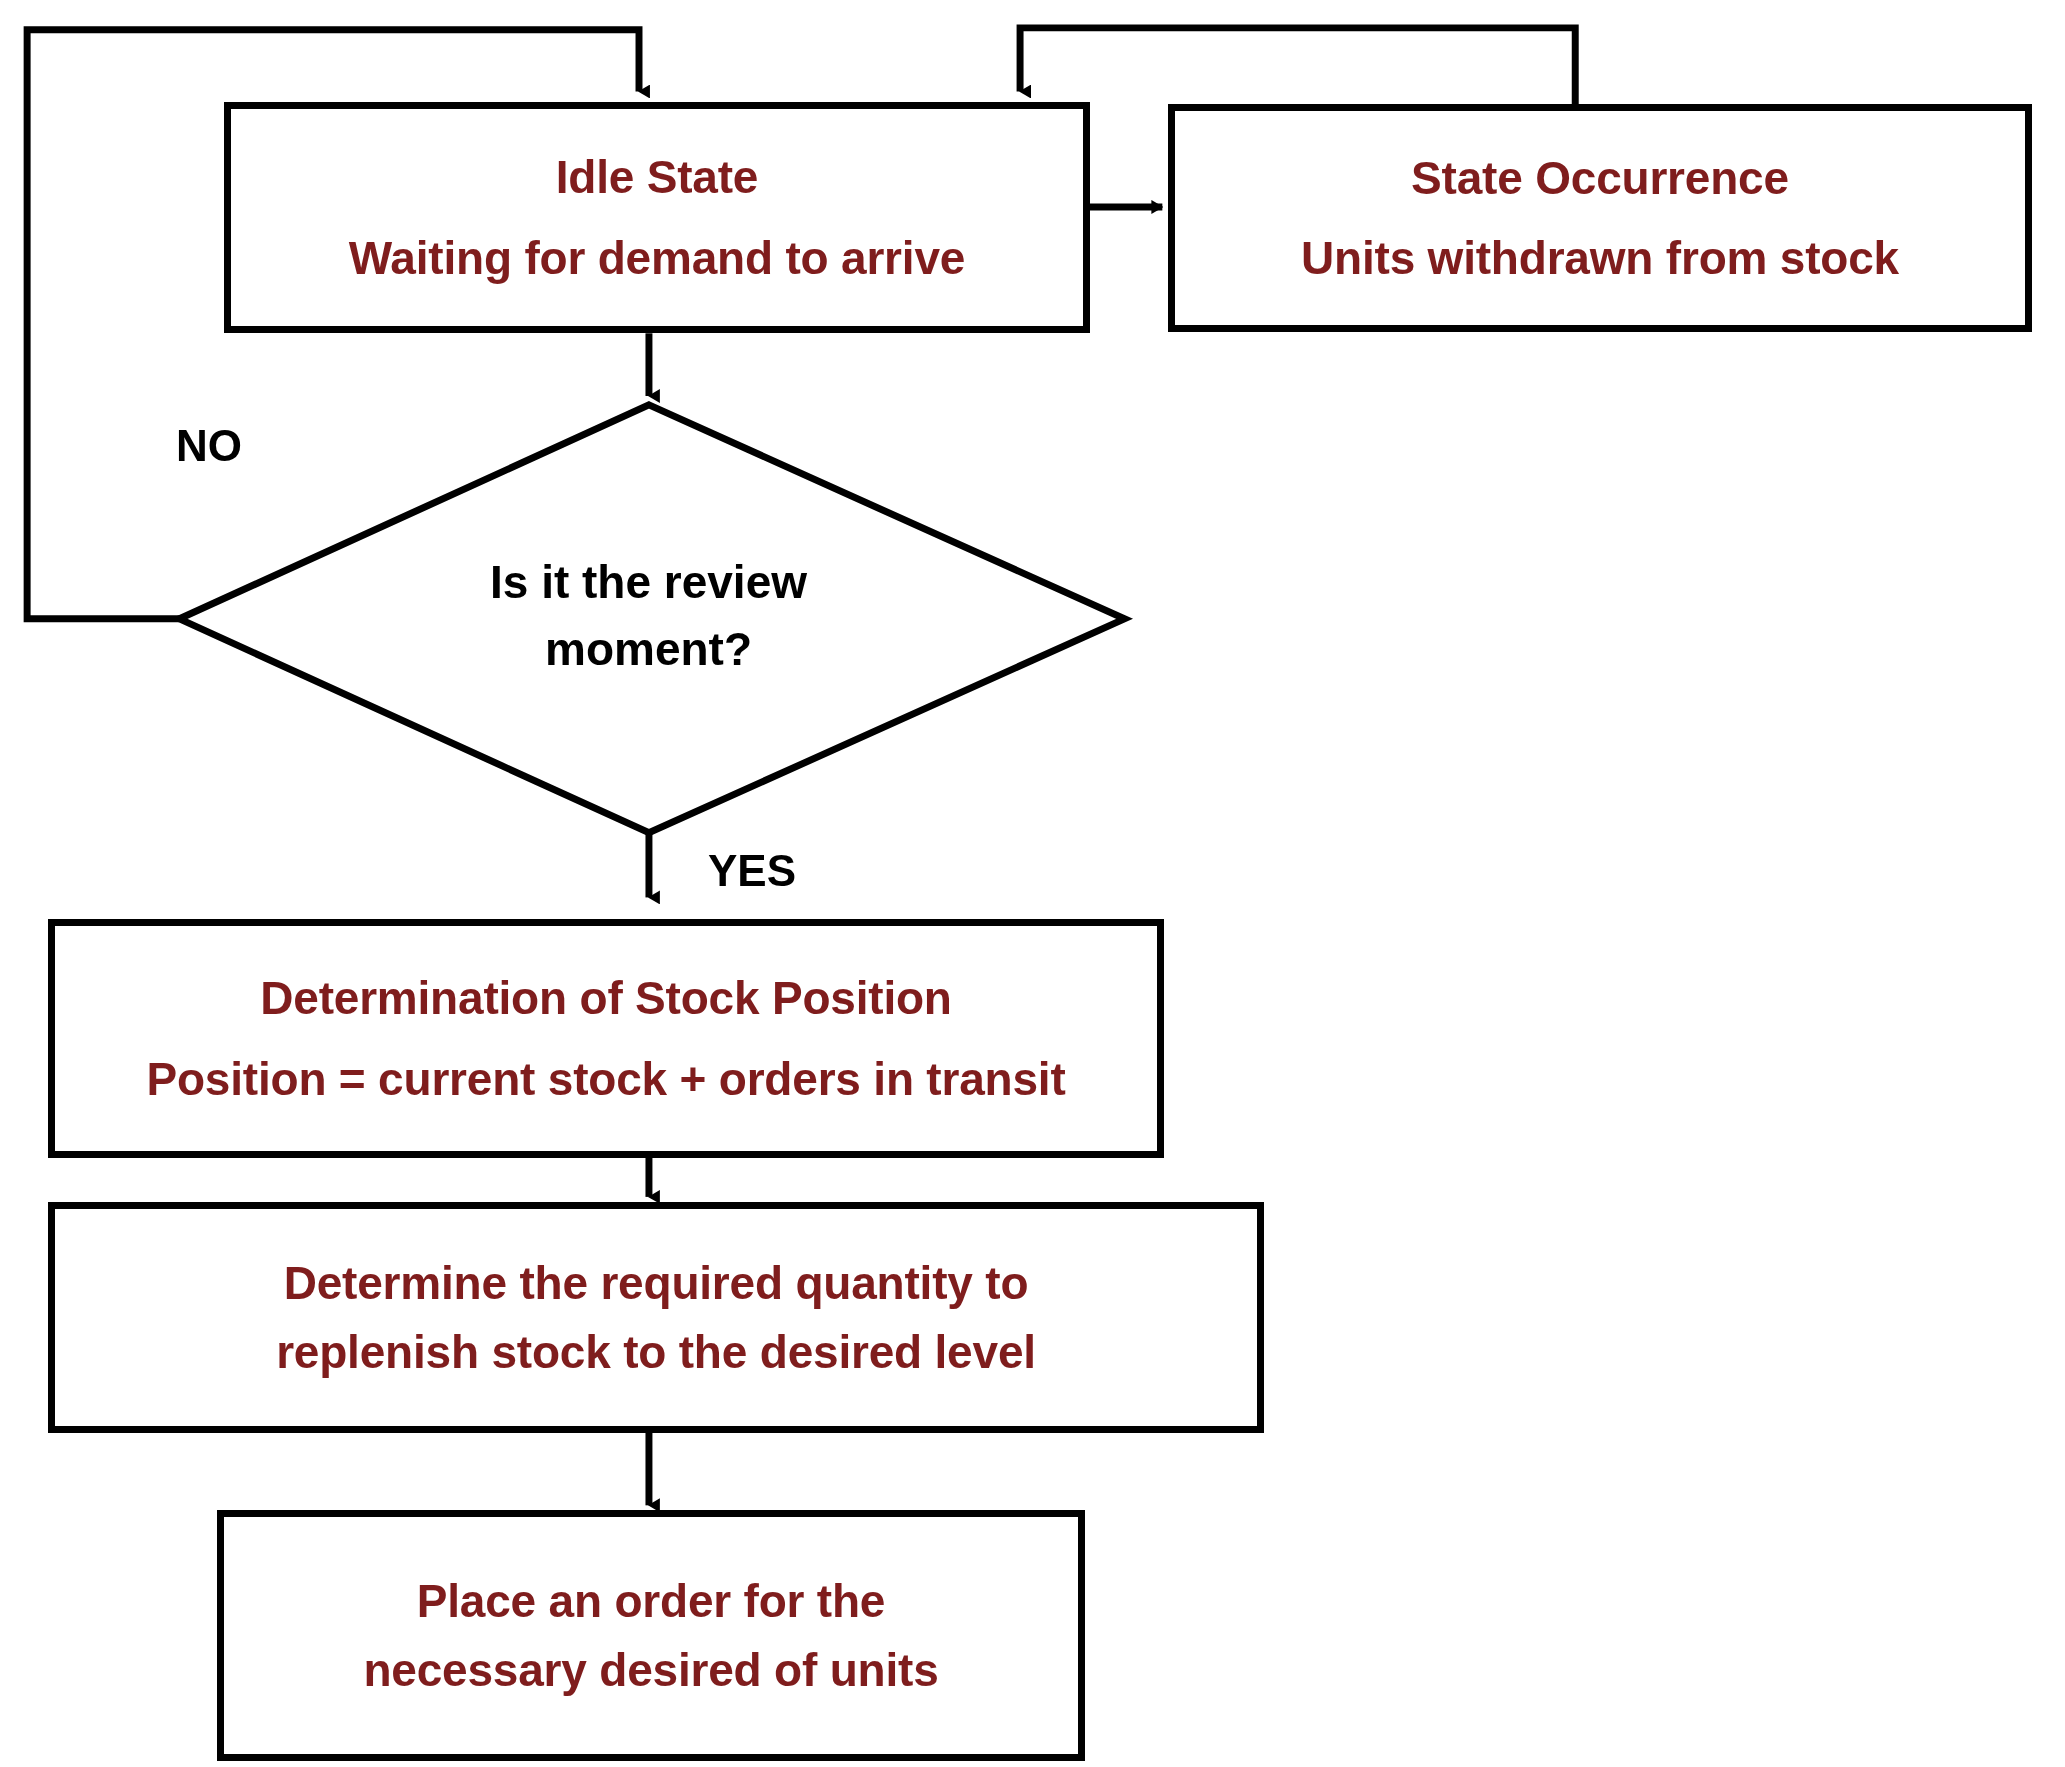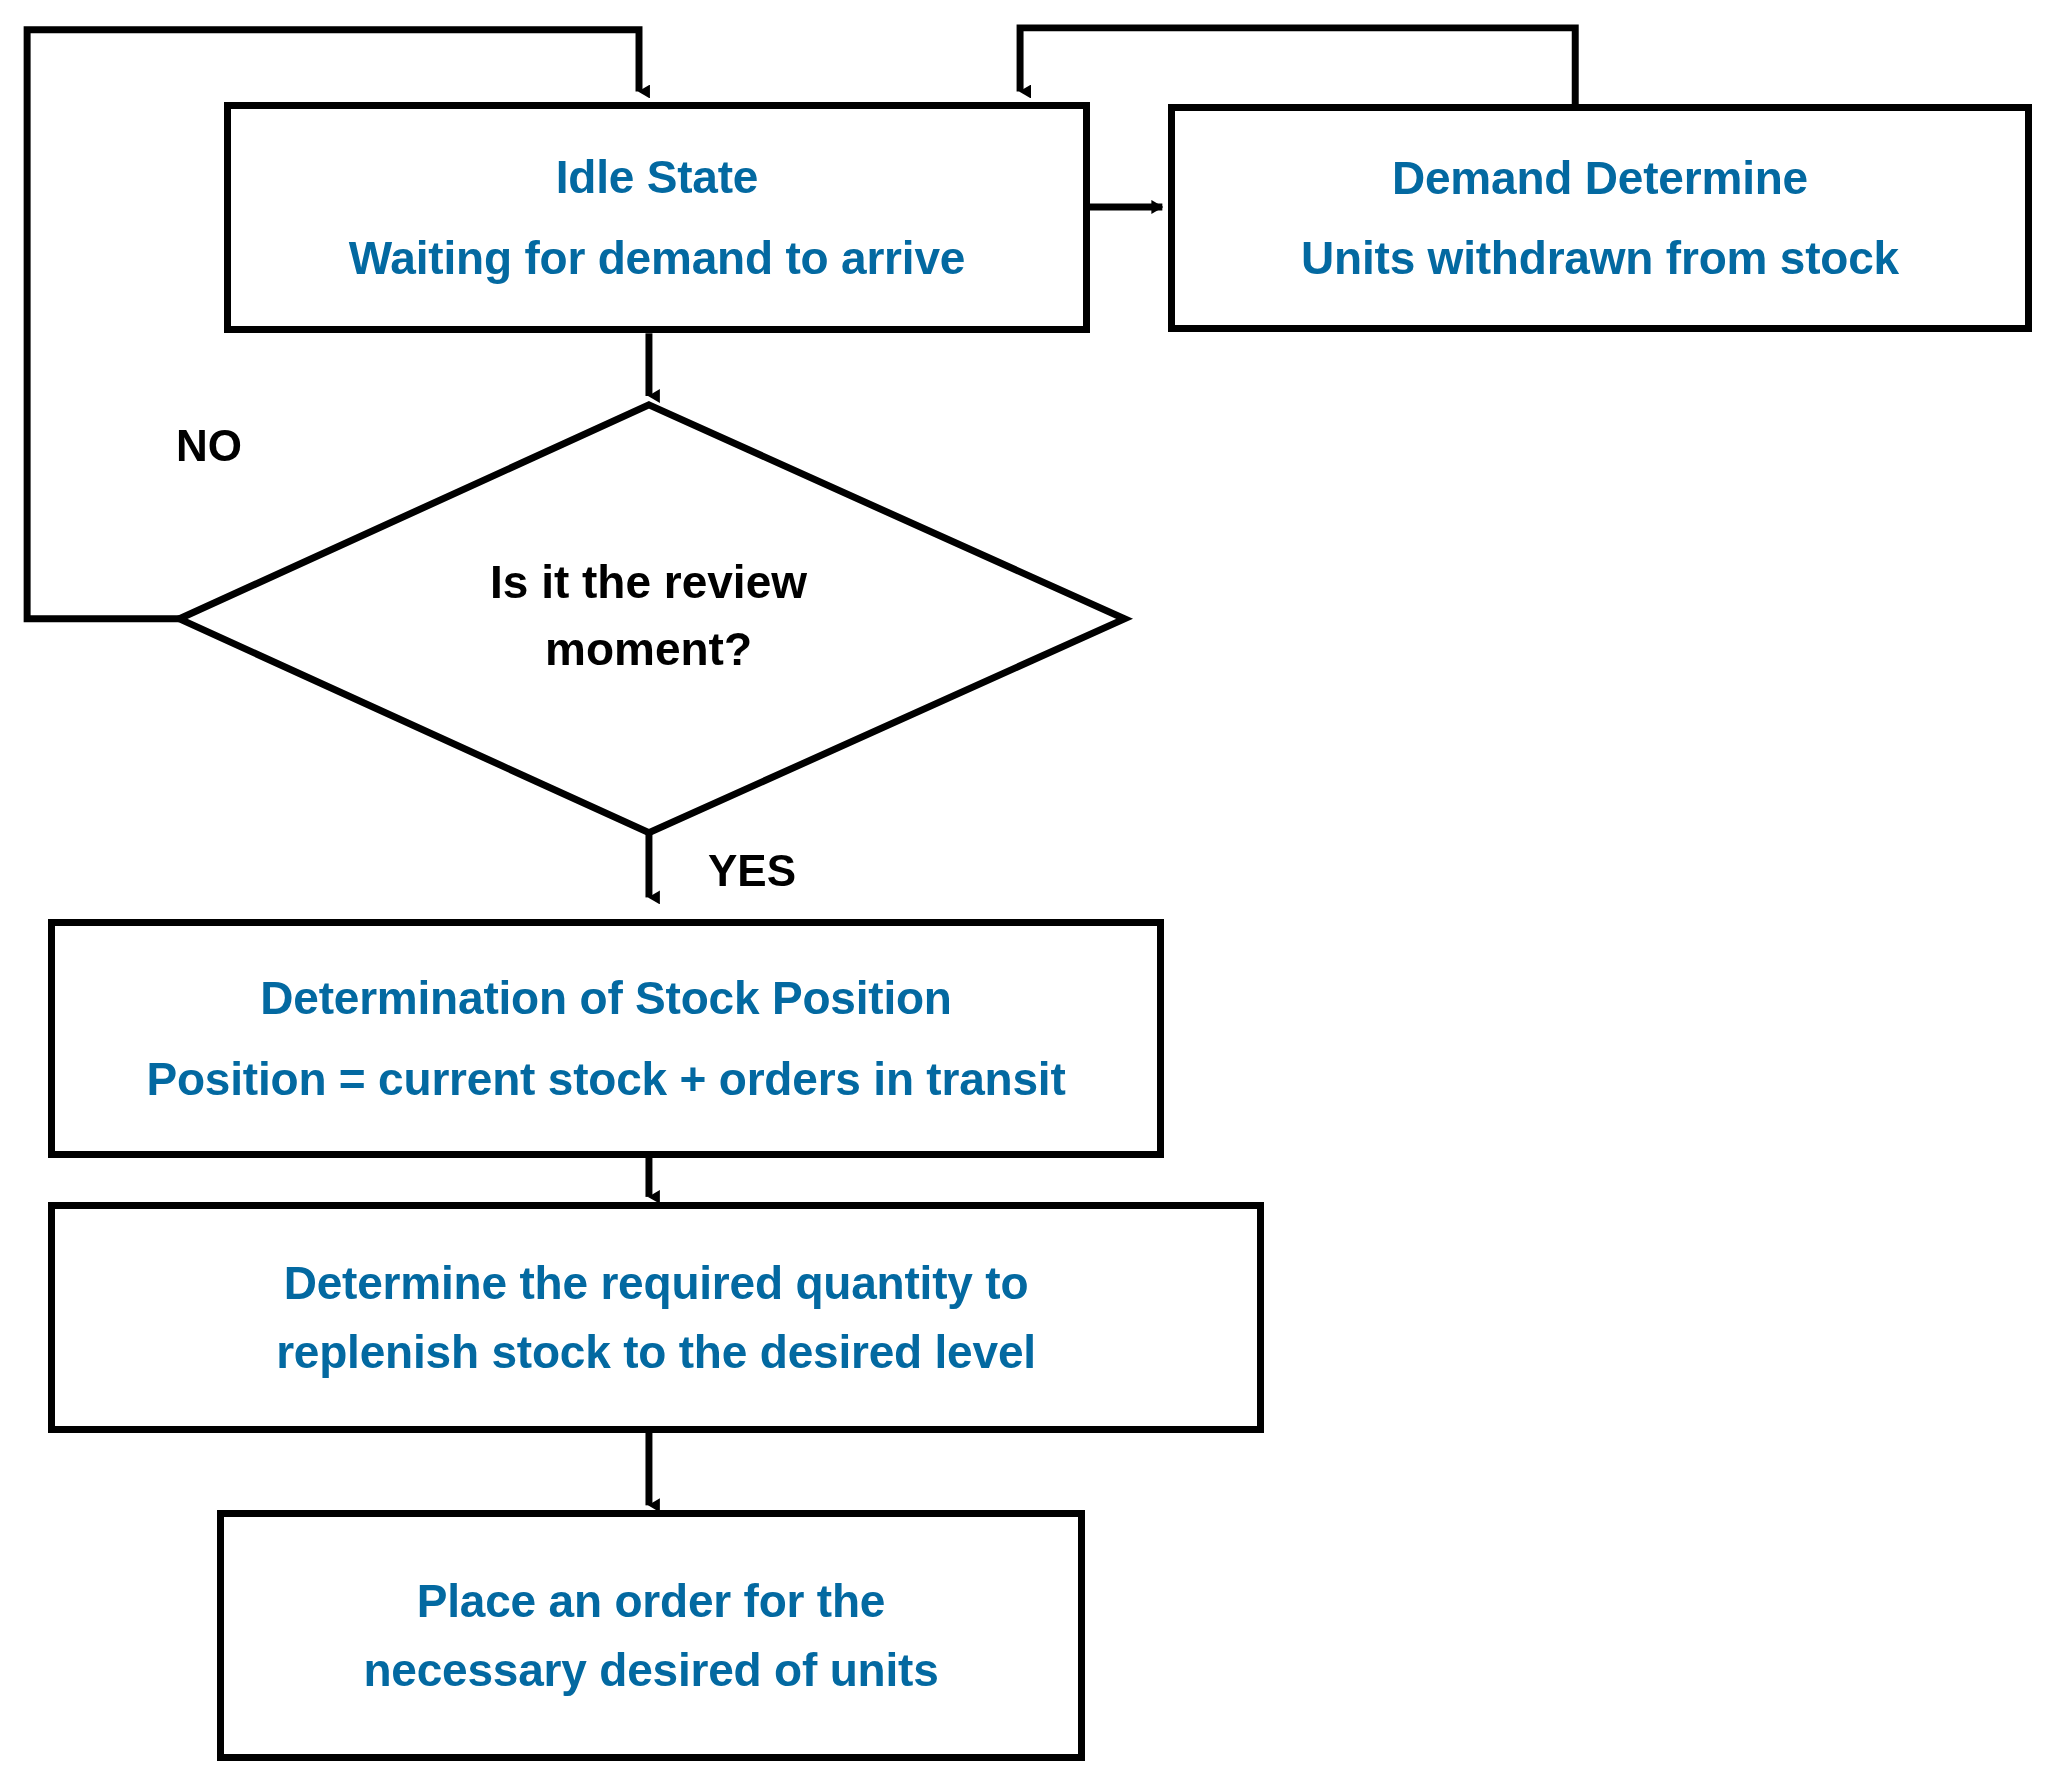--- a/index.html
+++ b/index.html
@@ -26,21 +26,21 @@
   .nodebox {
     position: absolute;
     box-sizing: border-box;
     border: 7px solid #000000;
     background: #ffffff;
     display: flex;
     flex-direction: column;
     align-items: center;
     justify-content: center;
     text-align: center;
-    color: #0369a1;
+    color: #7f1d1d;
   }
   .title-line {
     font-weight: bold;
     font-size: 46px;
     line-height: 1.18;
     letter-spacing: -0.2px;
     white-space: nowrap;
   }
   .sub-line {
     font-weight: bold;
@@ -122,21 +122,21 @@
     </g>
   </svg>
 
   <div class="nodebox" style="left:224px; top:102px; width:866px; height:231px;">
     <div class="title-line">Idle State</div>
     <div class="gap-a"></div>
     <div class="sub-line">Waiting for demand to arrive</div>
   </div>
 
   <div class="nodebox" style="left:1168px; top:104px; width:864px; height:228px;">
-    <div class="title-line">Demand Determine</div>
+    <div class="title-line">State Occurrence</div>
     <div class="gap-a"></div>
     <div class="sub-line">Units withdrawn from stock</div>
   </div>
 
   <div class="diamond-text" style="left:350px; top:549px; width:597px;">
     <div>Is it the review</div>
     <div>moment?</div>
   </div>
 
   <div class="edge-label" style="left:176px; top:421px;">NO</div>

